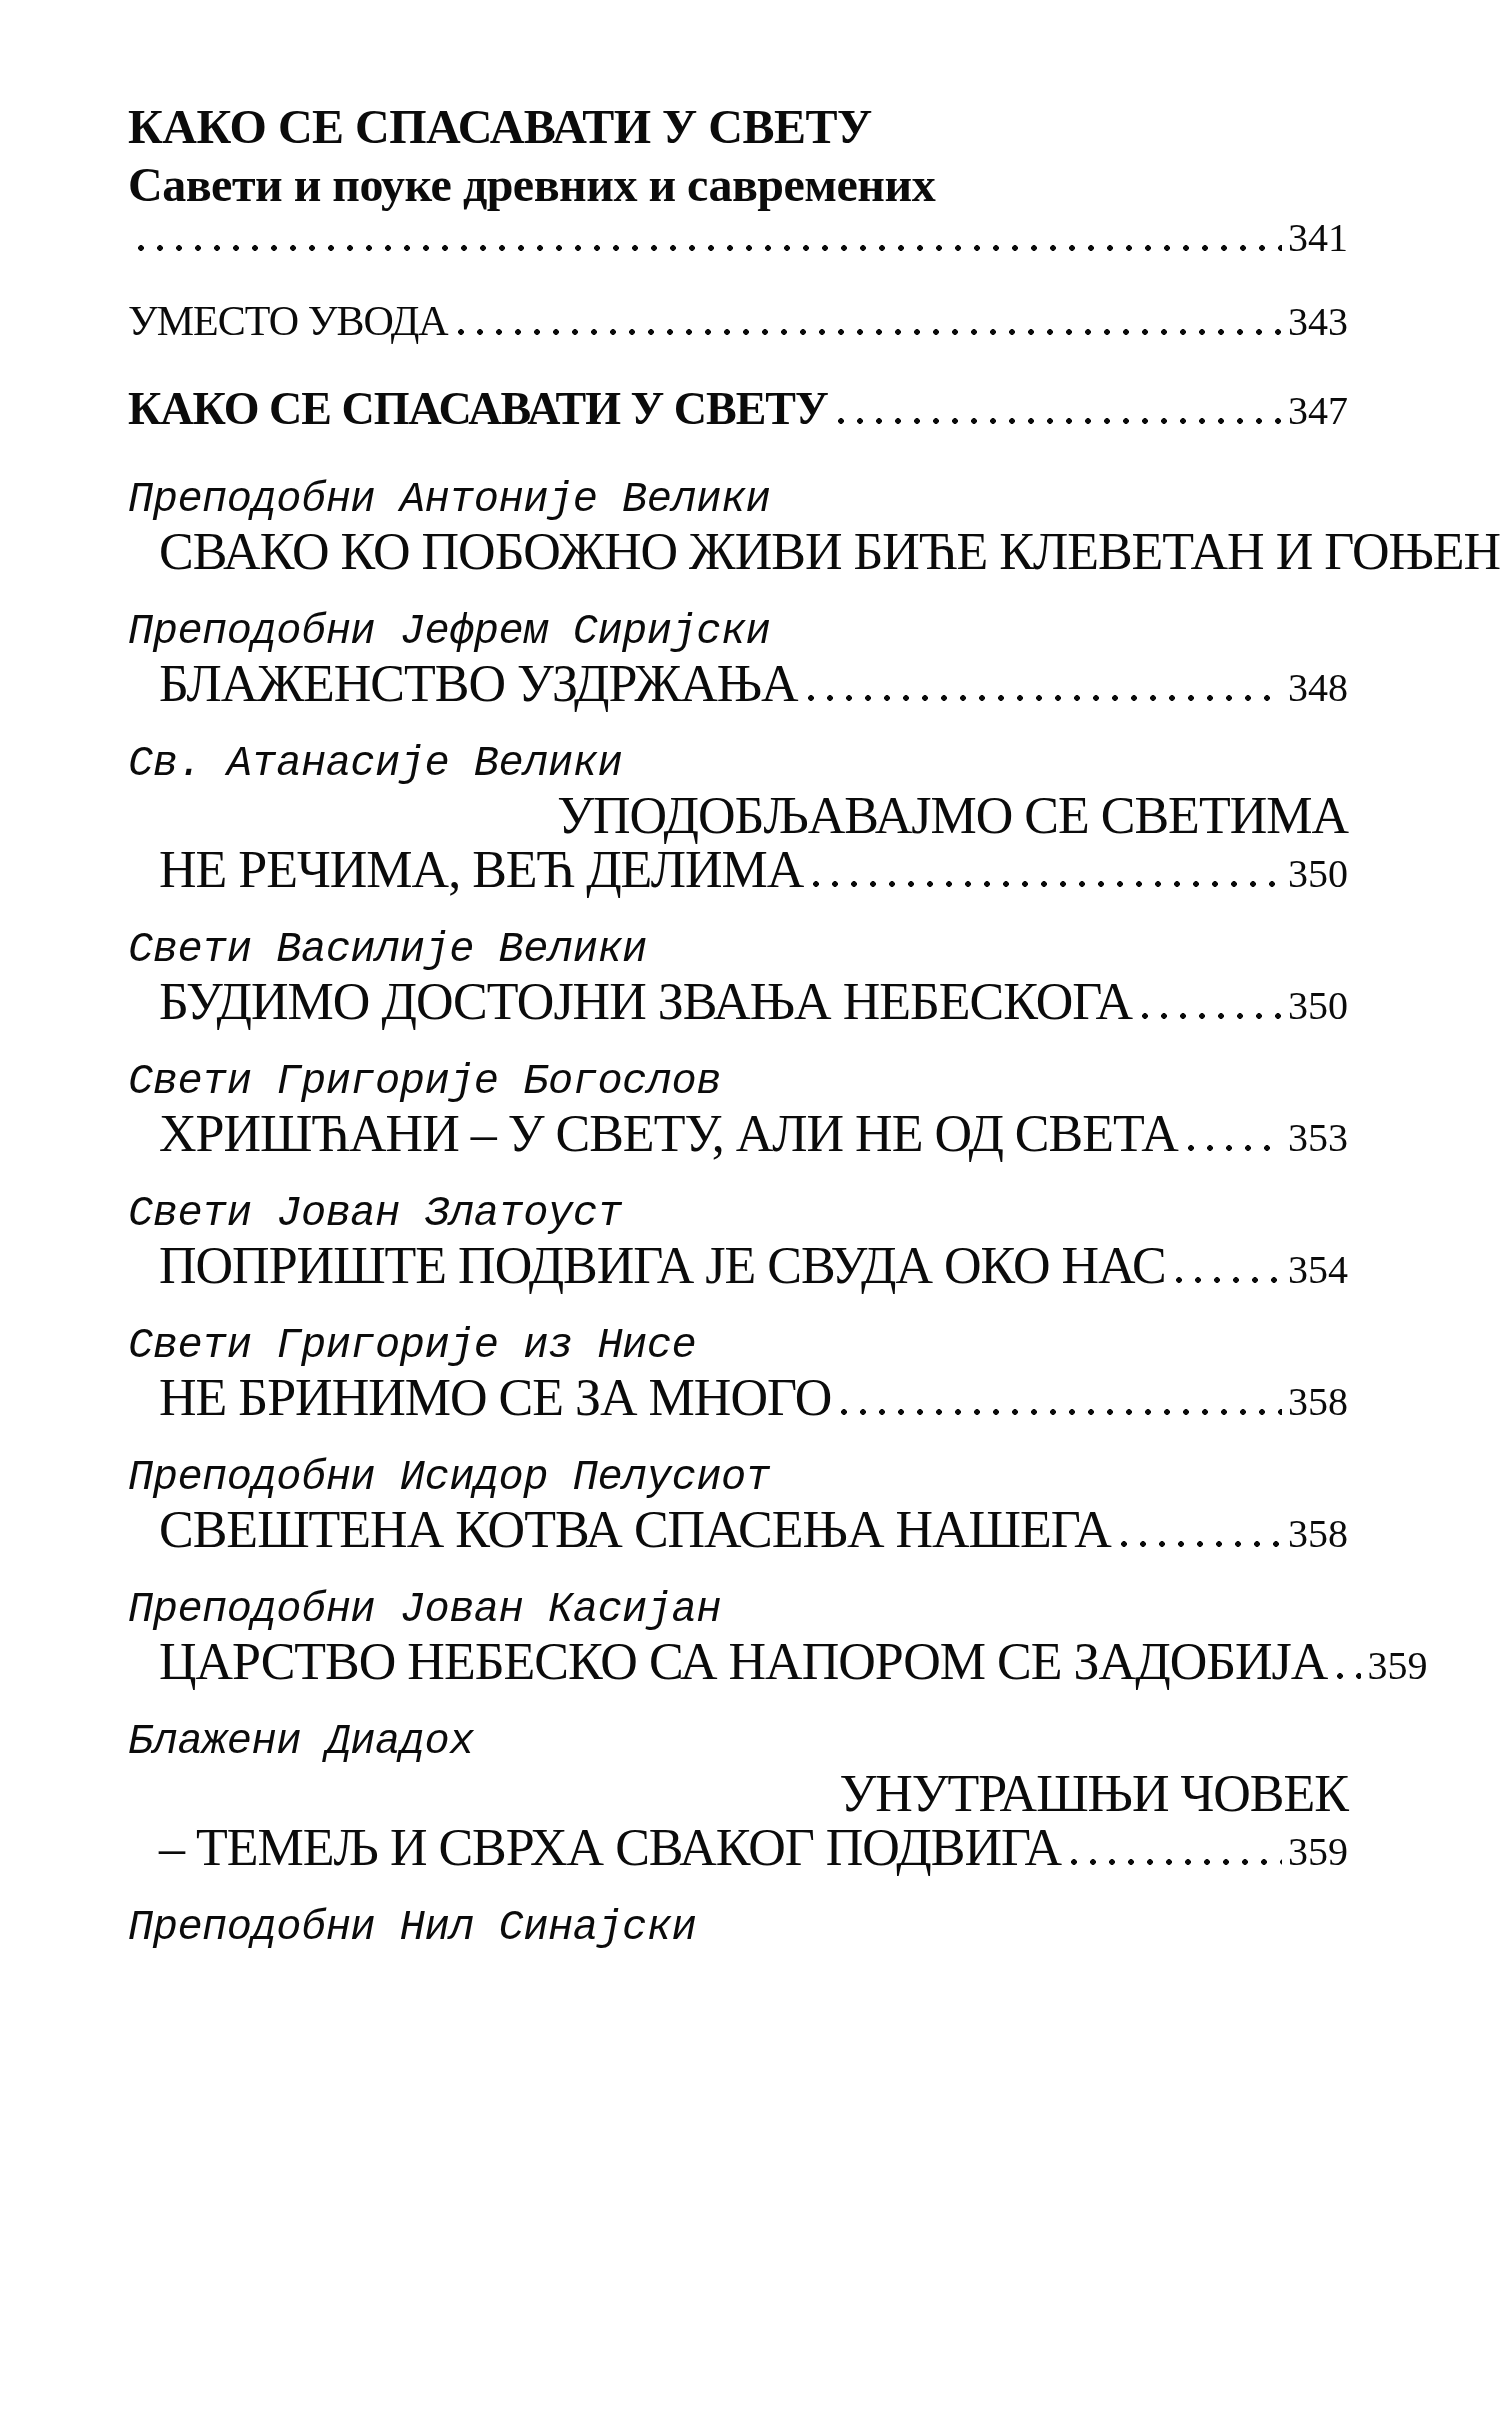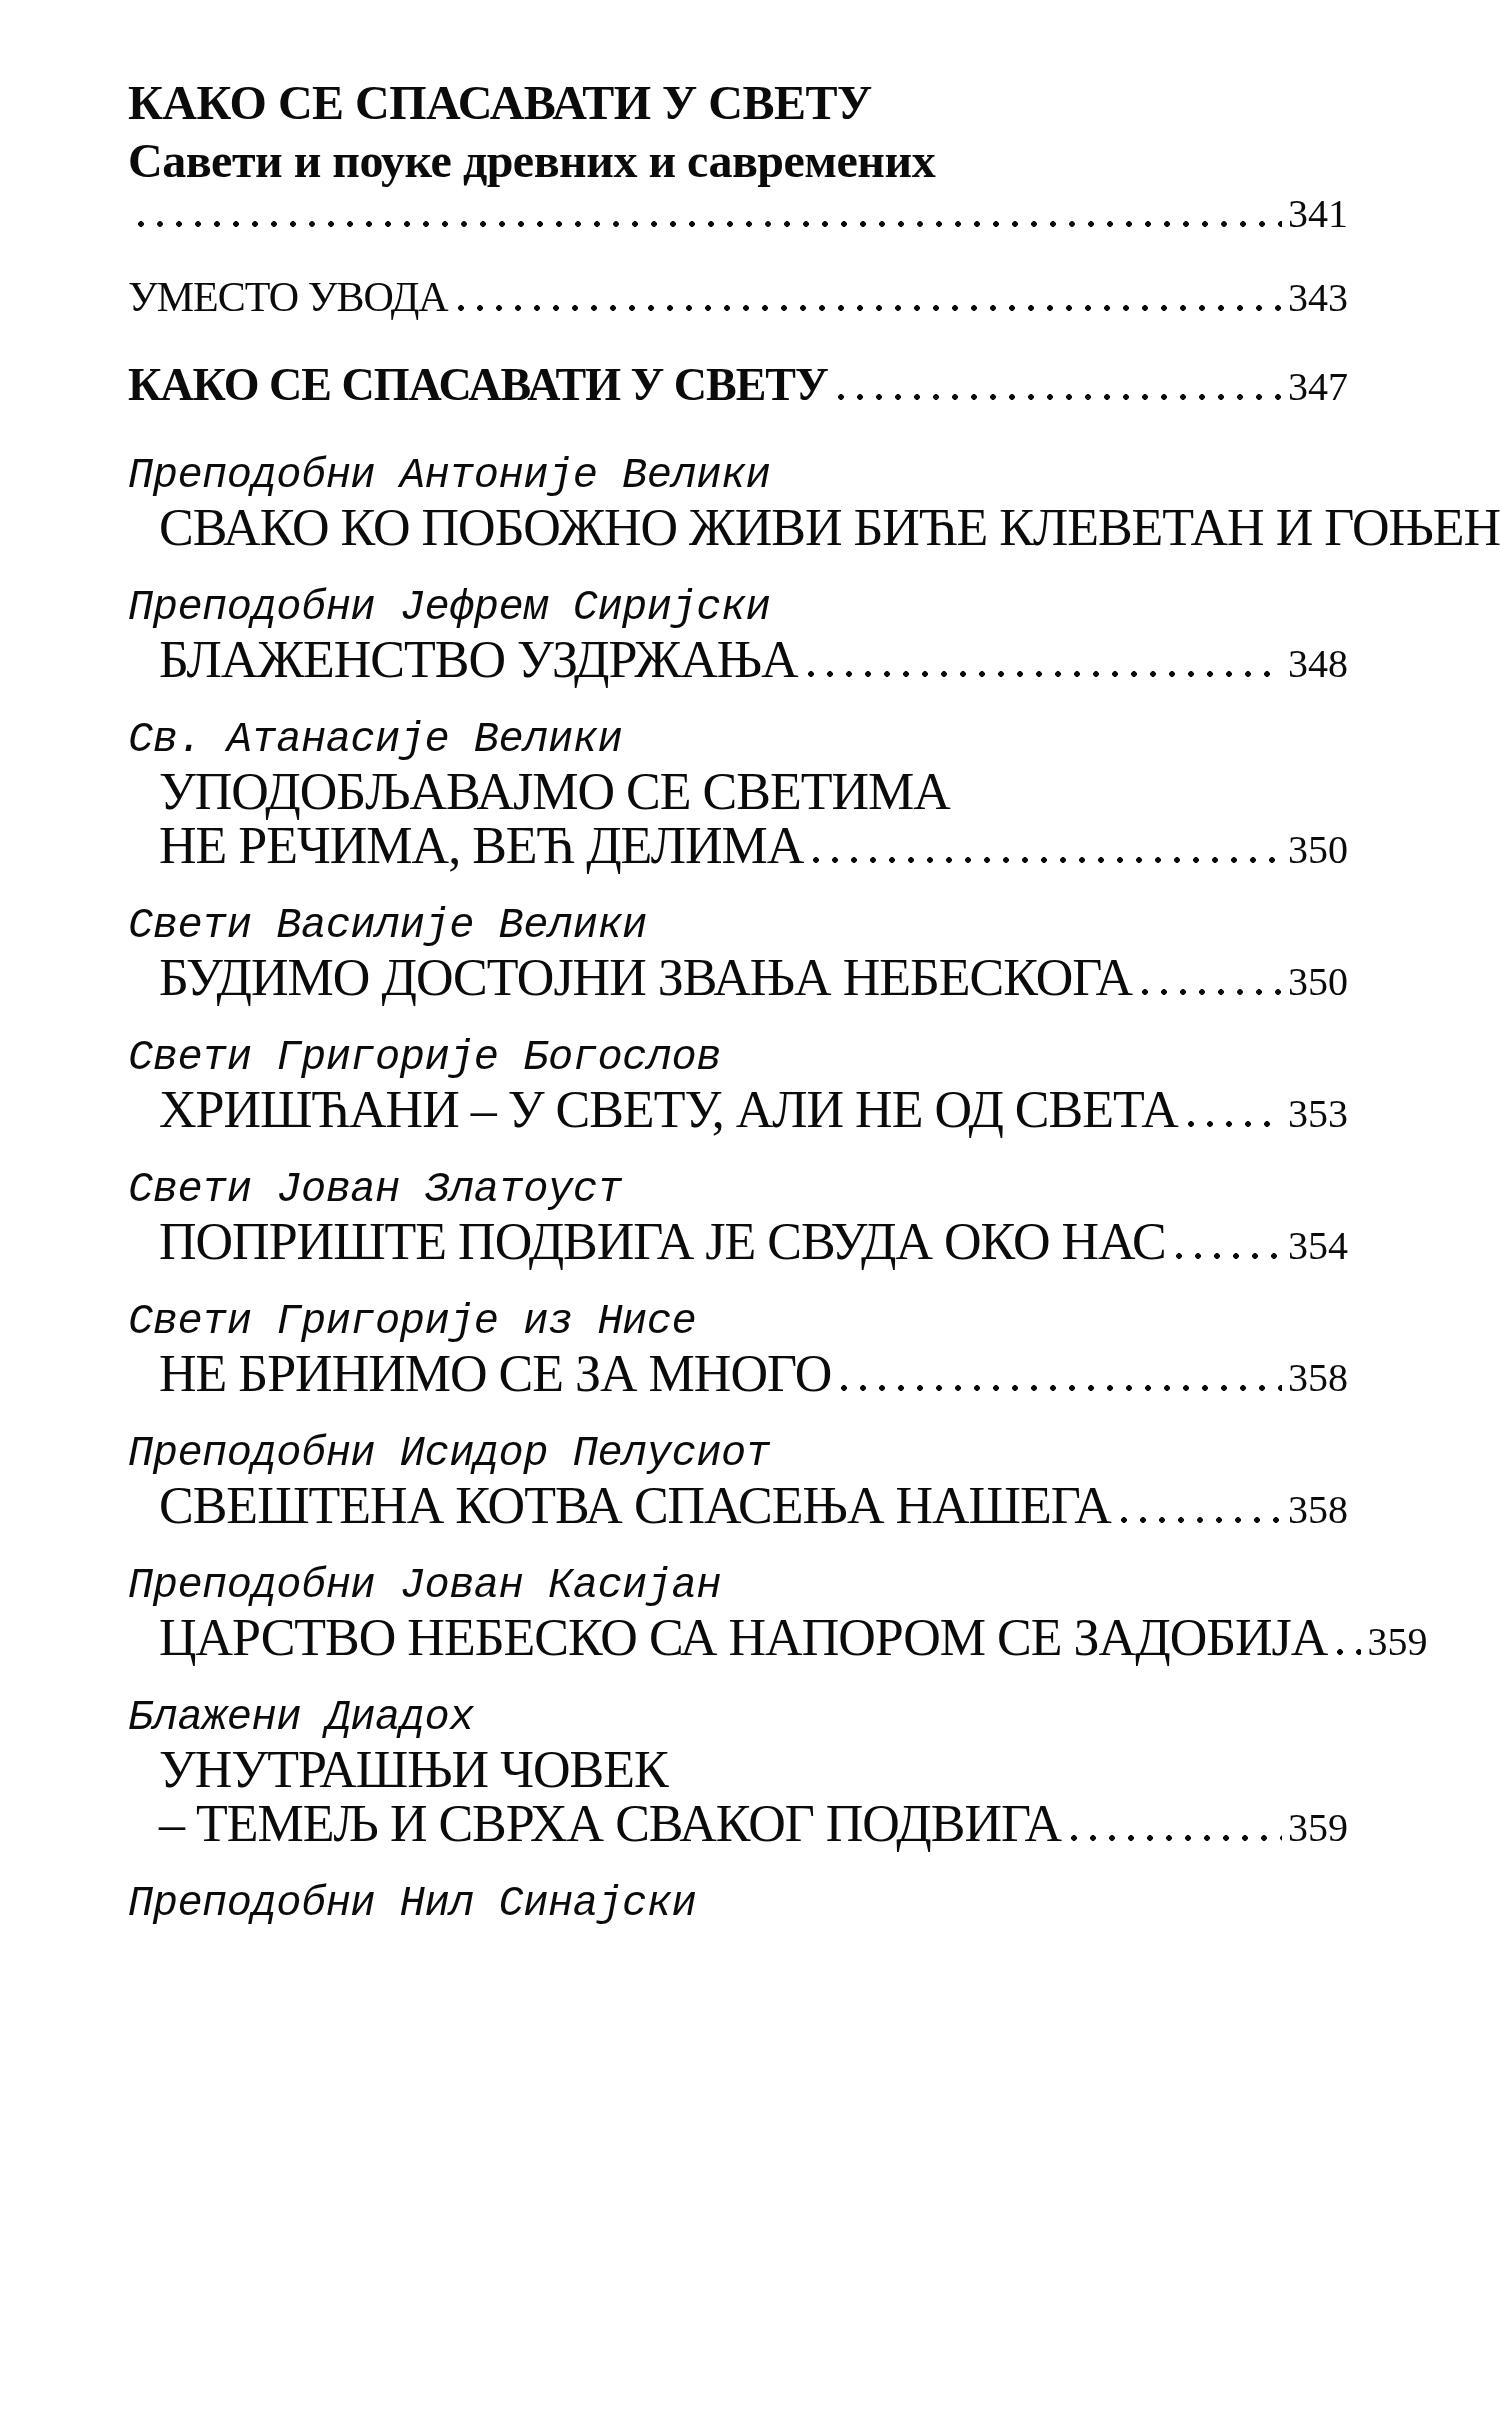--- a/index.html
+++ b/index.html
@@ -11,21 +11,21 @@
   body {
     width: 1500px;
     height: 2421px;
     font-family: "Liberation Serif", "DejaVu Serif", serif;
     overflow: hidden;
   }
   .page {
     box-sizing: border-box;
     width: 1500px;
     height: 2379px;
-    padding: 74px 152px 0 128px;
+    padding: 98px 152px 0 128px;
     background: #ffffff;
   }
   .trow {
     display: flex;
     align-items: baseline;
     white-space: nowrap;
   }
   .dots {
     flex: 1 1 24px;
     min-width: 24px;
@@ -69,20 +69,21 @@
     font-family: Liberation Mono, monospace;
   }
   .ttl {
     font-size: 52px;
     line-height: 54px;
     letter-spacing: -1px;
     margin-left: 31px;
   }
   .tline {
     display: block;
+    text-align: right;
   }
 </style>
 </head>
 <body>
 
 <div class="page">
 
   <div class="heading">
     <div class="h1">КАКО СЕ СПАСАВАТИ У СВЕТУ</div>
     <div class="h1">Савети и поуке древних и савремених</div>

